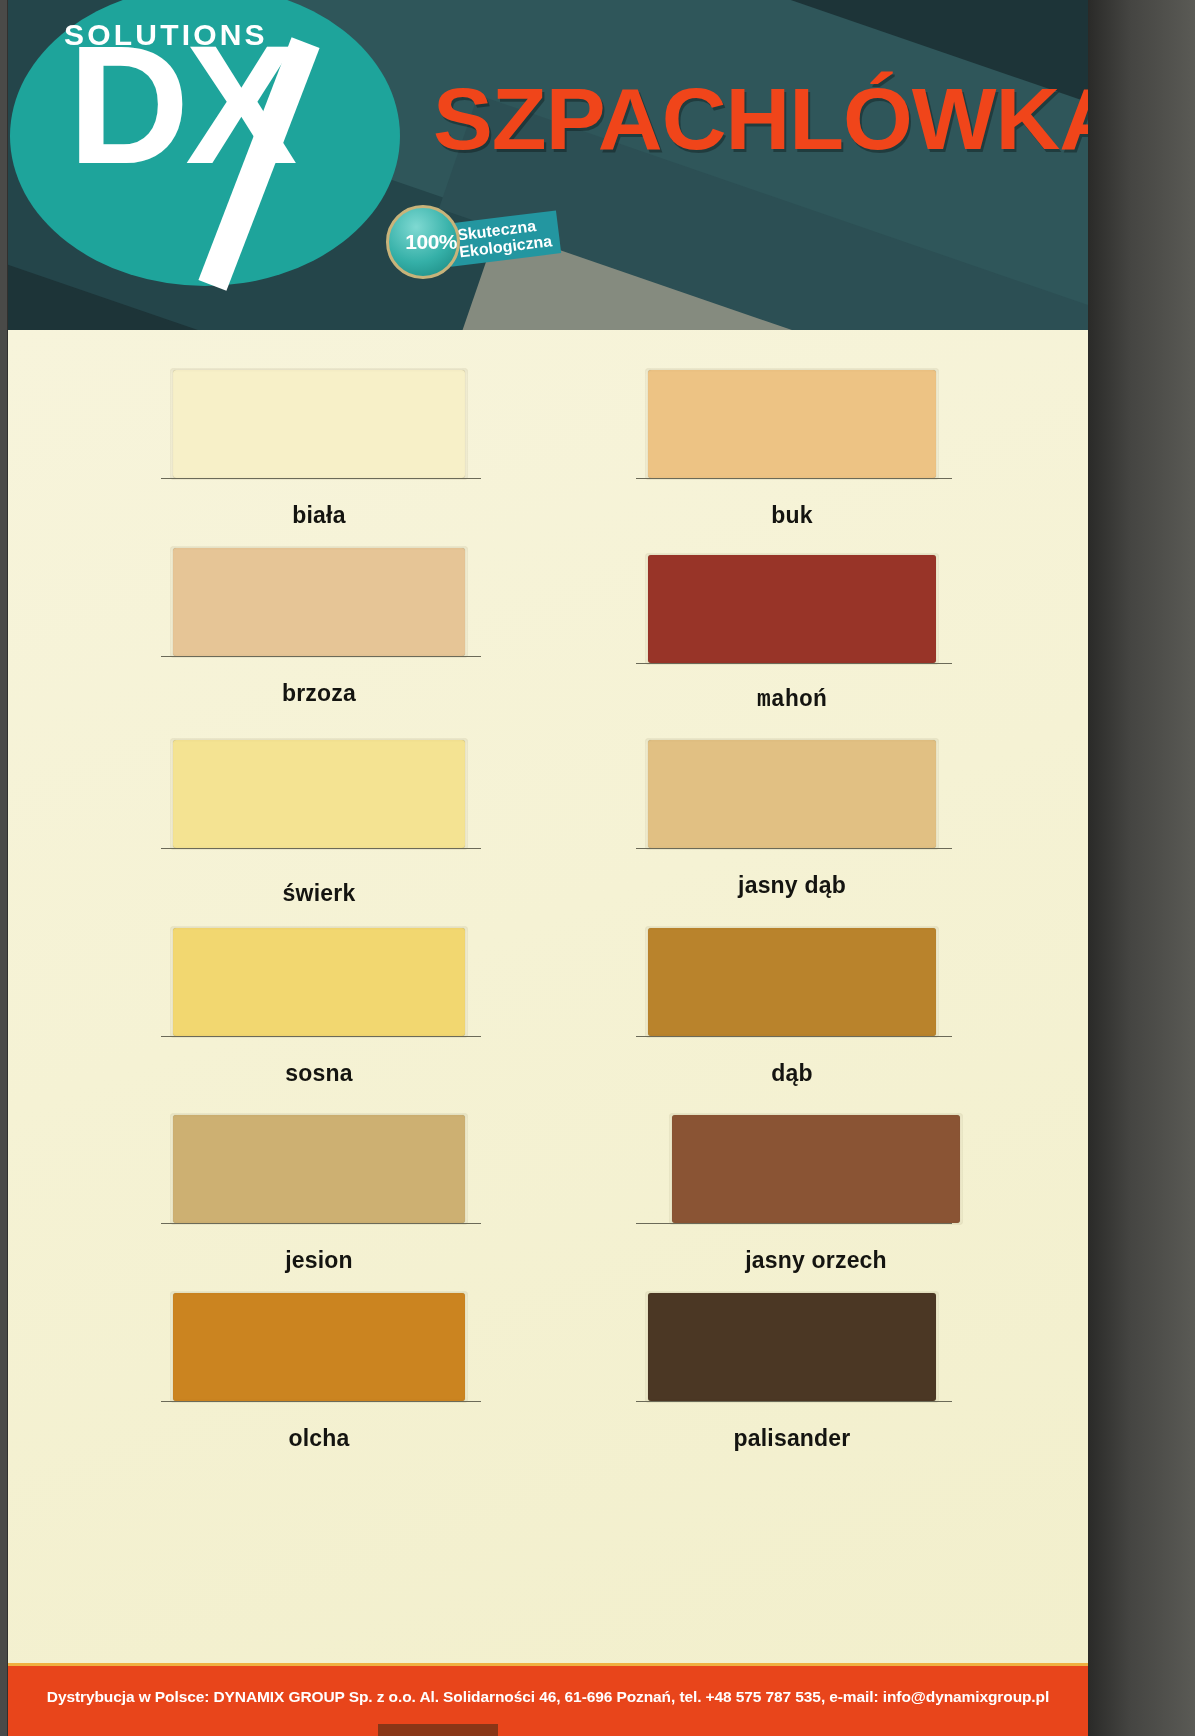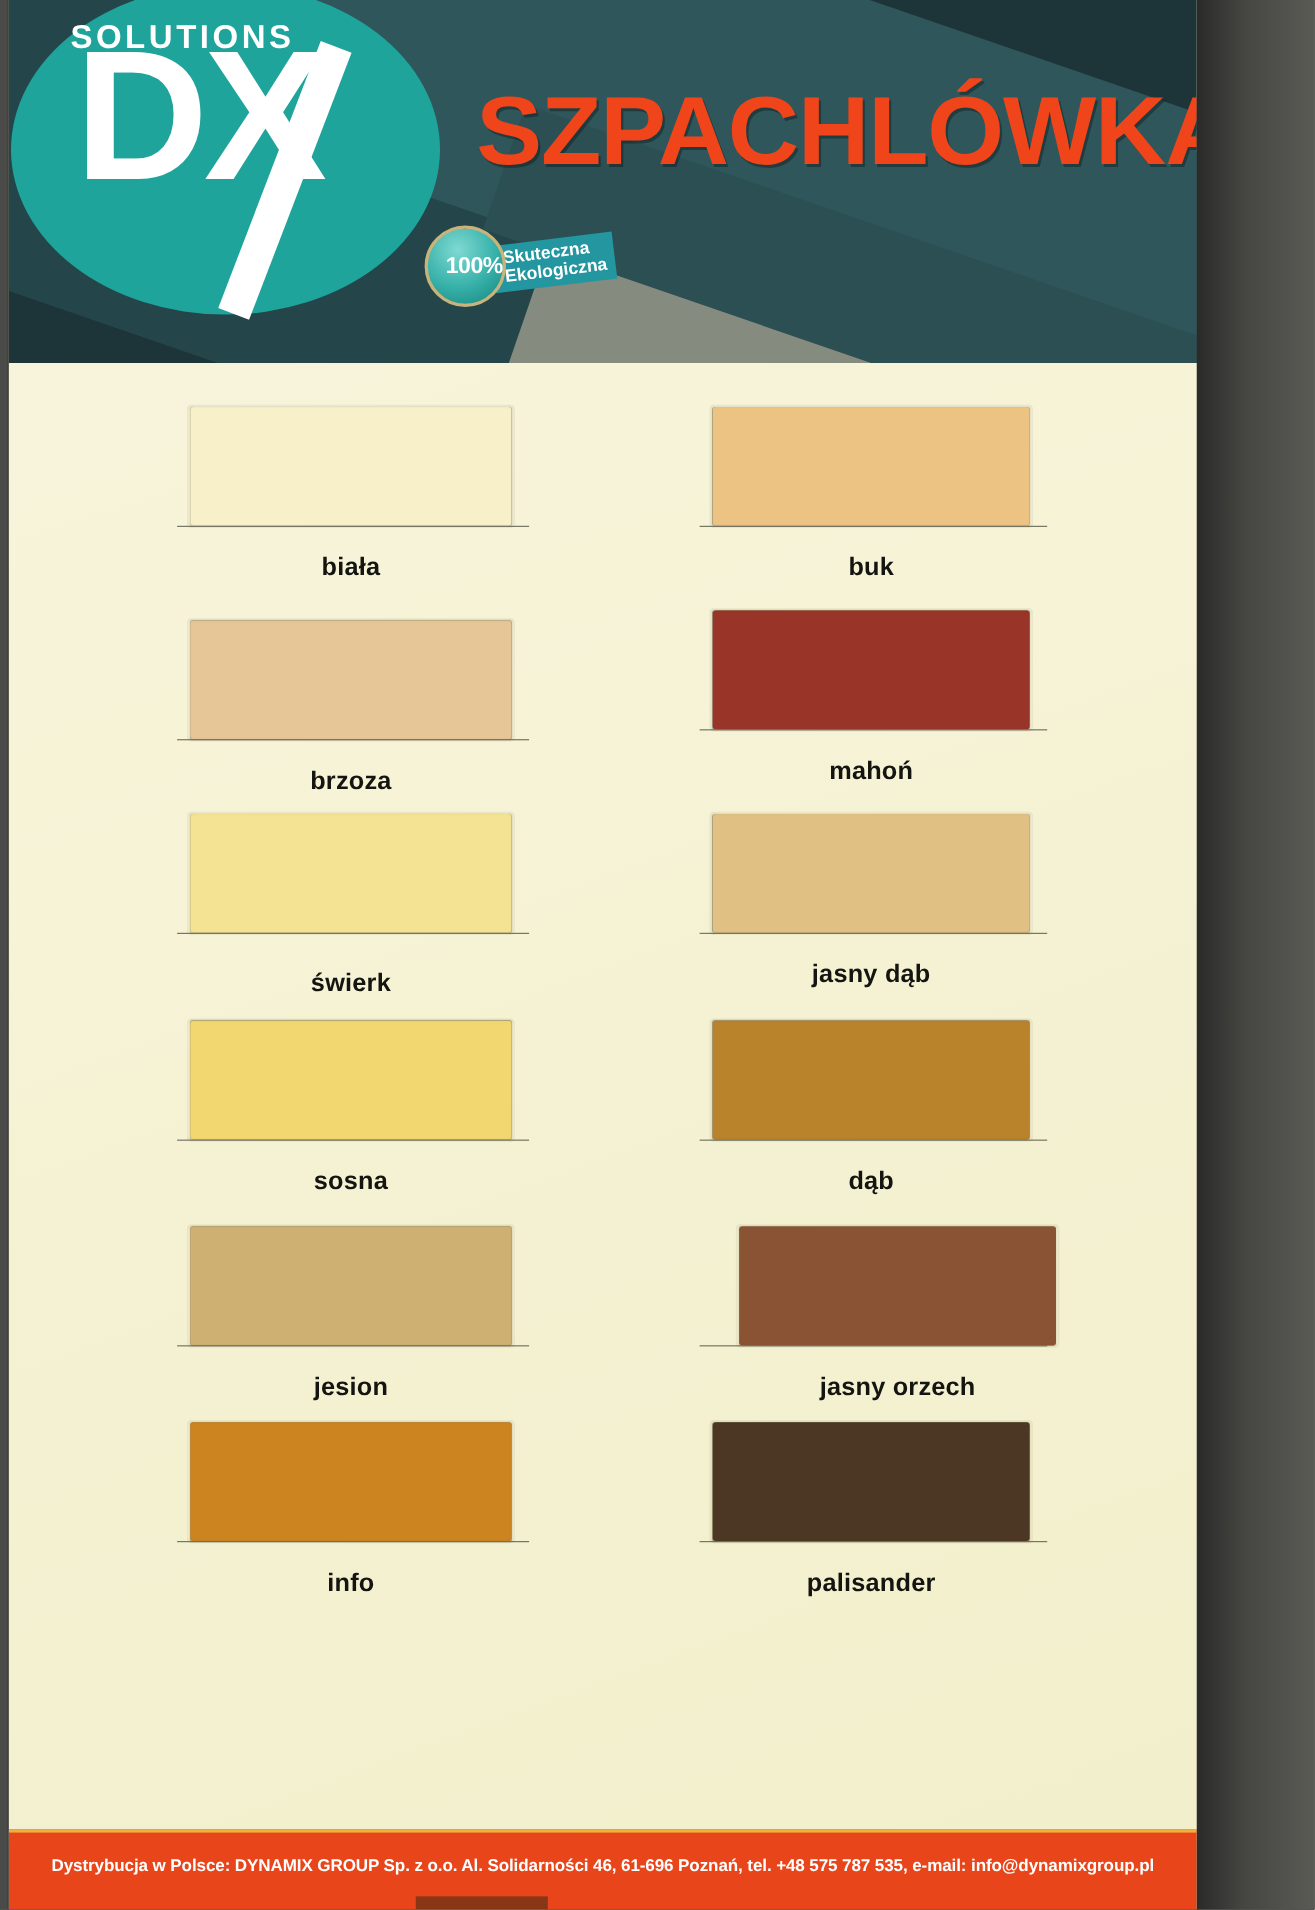--- a/index.html
+++ b/index.html
@@ -279,29 +279,29 @@
           <div class="cell" style="left: 165px; top: 40px;">
             <div class="swatch" style="background: rgb(247, 240, 200); width: 292px;"></div>
             <div class="baseline" style="left: -12px; top: 108px; width: 320px;"></div>
             <div class="cap" style="width: 292px;">biała</div>
           </div>
           <div class="cell" style="left: 640px; top: 40px;">
             <div class="swatch" style="background: rgb(237, 195, 132); width: 288px;"></div>
             <div class="baseline" style="left: -12px; top: 108px; width: 316px;"></div>
             <div class="cap" style="width: 288px;">buk</div>
           </div>
-          <div class="cell" style="left: 165px; top: 234px;">
+          <div class="cell" style="left: 165px; top: 218px;">
             <div class="swatch" style="background: rgb(230, 197, 150); width: 292px;"></div>
             <div class="baseline" style="left: -12px; top: 108px; width: 320px;"></div>
             <div class="cap" style="width: 292px;">brzoza</div>
           </div>
           <div class="cell" style="left: 640px; top: 225px;">
             <div class="swatch" style="background: rgb(152, 52, 40); width: 288px;"></div>
             <div class="baseline" style="left: -12px; top: 108px; width: 316px;"></div>
-            <div class="cap" style="width: 288px;">mahoń</div>
+            <div class="cap" style="width: 288px; font-family: Liberation Mono, monospace;">mahoń</div>
           </div>
           <div class="cell" style="left: 165px; top: 410px;">
             <div class="swatch" style="background: rgb(244, 227, 146); width: 292px;"></div>
             <div class="baseline" style="left: -12px; top: 108px; width: 320px;"></div>
             <div class="cap" style="width: 292px; margin-top: 32px;">świerk</div>
           </div>
           <div class="cell" style="left: 640px; top: 410px;">
             <div class="swatch" style="background: rgb(225, 192, 131); width: 288px;"></div>
             <div class="baseline" style="left: -12px; top: 108px; width: 316px;"></div>
             <div class="cap" style="width: 288px;">jasny dąb</div>
@@ -322,21 +322,21 @@
             <div class="cap" style="width: 292px;">jesion</div>
           </div>
           <div class="cell" style="left: 640px; top: 785px; padding-left: 24px;">
             <div class="swatch" style="background: rgb(138, 84, 52); width: 288px;"></div>
             <div class="baseline" style="left: -12px; top: 108px; width: 316px;"></div>
             <div class="cap" style="width: 288px;">jasny orzech</div>
           </div>
           <div class="cell" style="left: 165px; top: 963px;">
             <div class="swatch" style="background: rgb(203, 132, 32); width: 292px;"></div>
             <div class="baseline" style="left: -12px; top: 108px; width: 320px;"></div>
-            <div class="cap" style="width: 292px;">info</div>
+            <div class="cap" style="width: 292px;">olcha</div>
           </div>
           <div class="cell" style="left: 640px; top: 963px;">
             <div class="swatch" style="background: rgb(75, 55, 36); width: 288px;"></div>
             <div class="baseline" style="left: -12px; top: 108px; width: 316px;"></div>
             <div class="cap" style="width: 288px;">palisander</div>
           </div>
         </div>
 
     </div>
 

